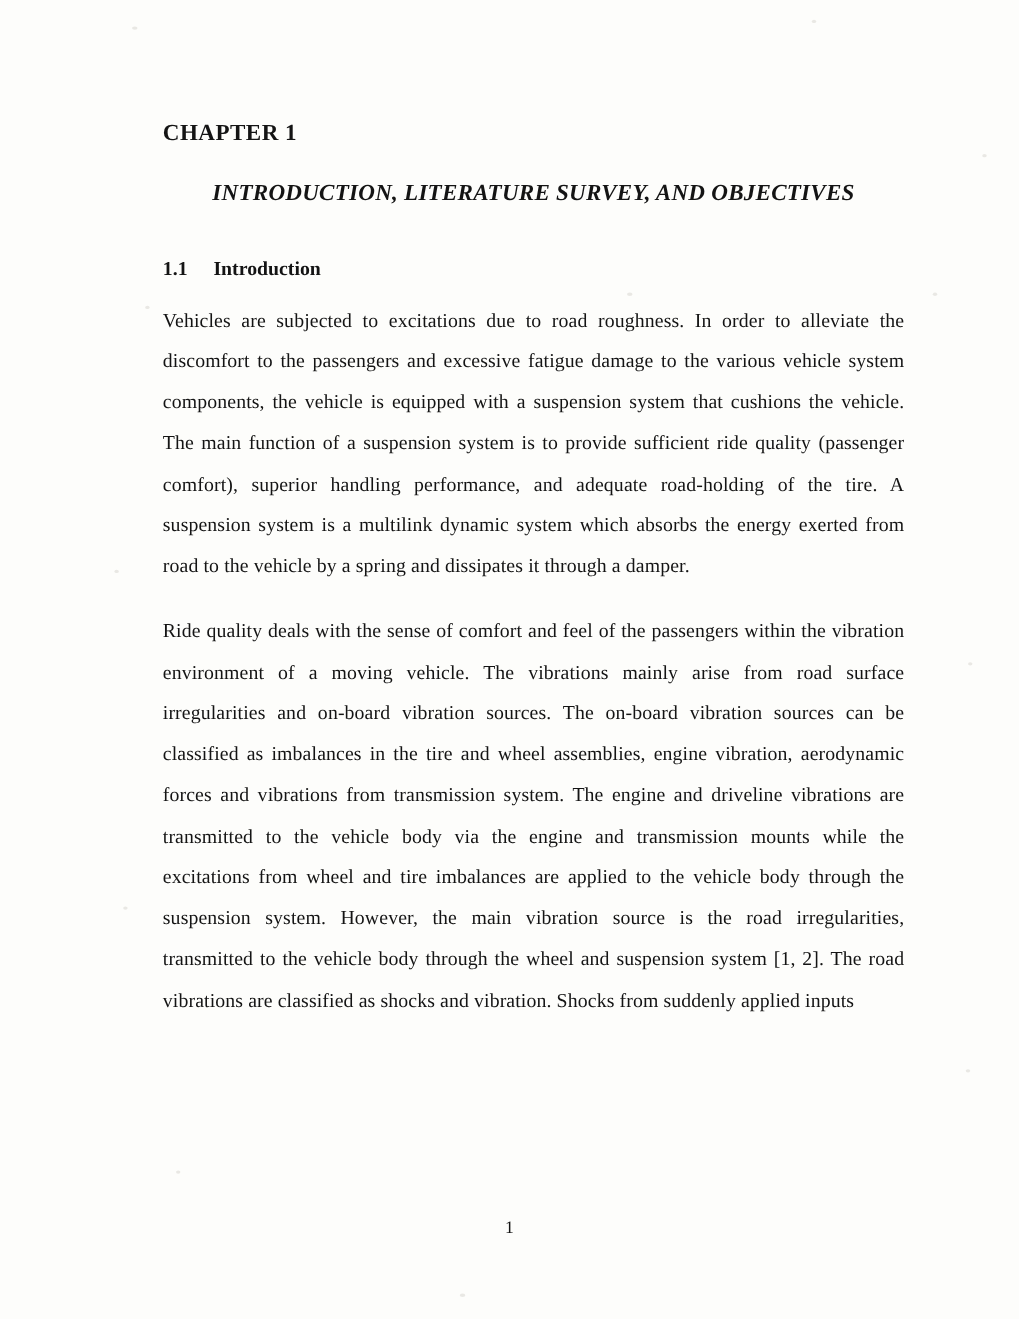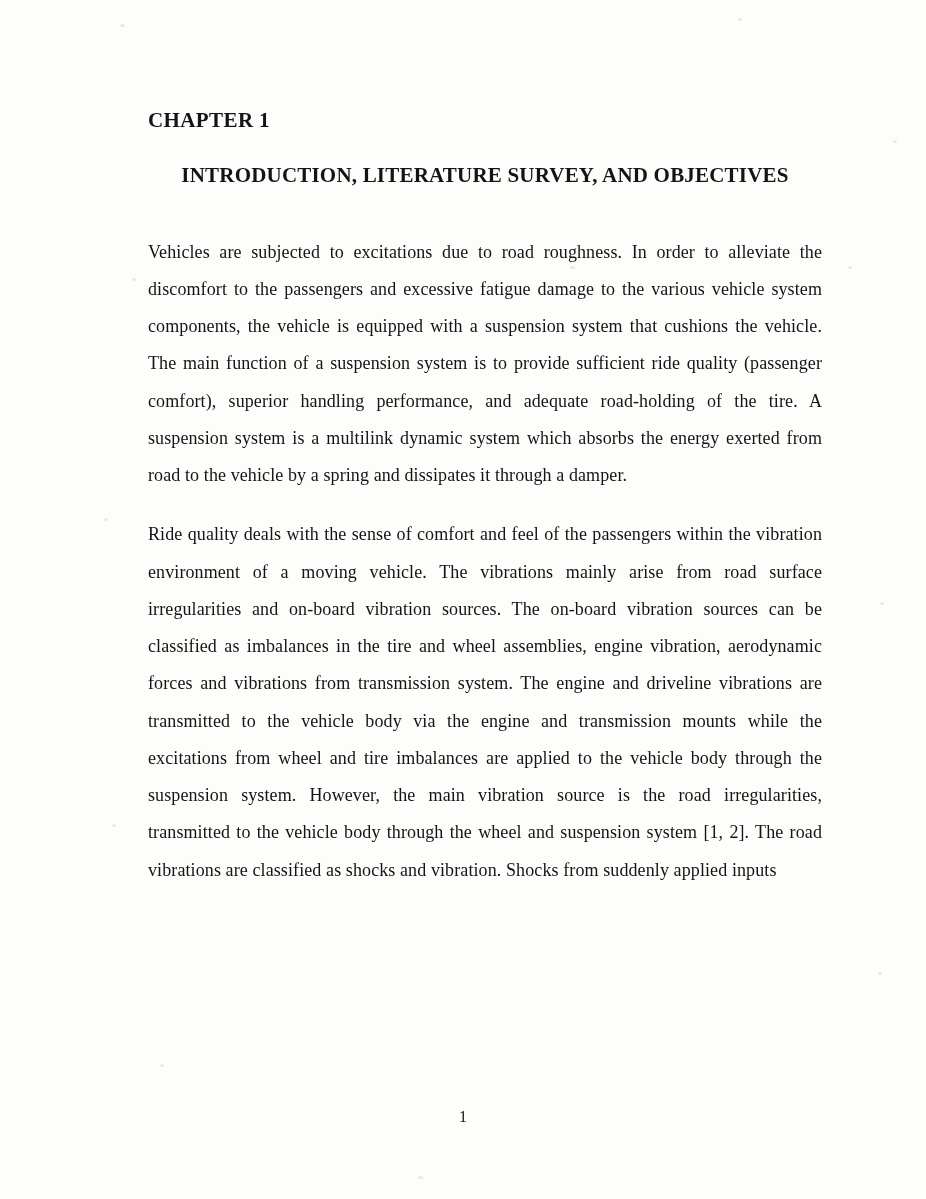--- a/index.html
+++ b/index.html
@@ -30,20 +30,21 @@
     letter-spacing: 0.4px;
     margin: 0 0 26px 0;
   }
   .chapter-title {
     text-align: center;
     font-size: 21px;
     font-weight: bold;
     line-height: 1.55;
     letter-spacing: 0.2px;
     margin: 0 0 42px 0;
+    font-style: italic;
   }
   .section-heading {
     font-size: 18px;
     font-weight: bold;
     margin: 0 0 18px 0;
   }
   .section-heading .num {
     display: inline-block;
     width: 46px;
   }
@@ -92,20 +93,23 @@
   <span class="speck" style="left:878px; top:972px; width:4px; height:3px;"></span>
   <span class="speck" style="left:418px; top:1176px; width:5px; height:3px;"></span>
   <span class="speck" style="left:160px; top:1064px; width:4px; height:3px;"></span>
 
   <div class="content">
 
     <h1 class="chapter-label">CHAPTER 1</h1>
 
     <h2 class="chapter-title">INTRODUCTION, LITERATURE SURVEY, AND OBJECTIVES</h2>
 
+    <h3 class="section-heading">
+      <span class="num">1.1</span><span>Introduction</span>
+    </h3>
 
     <p class="body">Vehicles are subjected to excitations due to road roughness. In order to alleviate the discomfort to the passengers and excessive fatigue damage to the various vehicle system components, the vehicle is equipped with a suspension system that cushions the vehicle. The main function of a suspension system is to provide sufficient ride quality (passenger comfort), superior handling performance, and adequate road-holding of the tire. A suspension system is a multilink dynamic system which absorbs the energy exerted from road to the vehicle by a spring and dissipates it through a damper.</p>
 
     <p class="body">Ride quality deals with the sense of comfort and feel of the passengers within the vibration environment of a moving vehicle. The vibrations mainly arise from road surface irregularities and on-board vibration sources. The on-board vibration sources can be classified as imbalances in the tire and wheel assemblies, engine vibration, aerodynamic forces and vibrations from transmission system. The engine and driveline vibrations are transmitted to the vehicle body via the engine and transmission mounts while the excitations from wheel and tire imbalances are applied to the vehicle body through the suspension system. However, the main vibration source is the road irregularities, transmitted to the vehicle body through the wheel and suspension system [1, 2]. The road vibrations are classified as shocks and vibration. Shocks from suddenly applied inputs</p>
 
   </div>
 
   <div class="page-number">1</div>
 
 </div>

